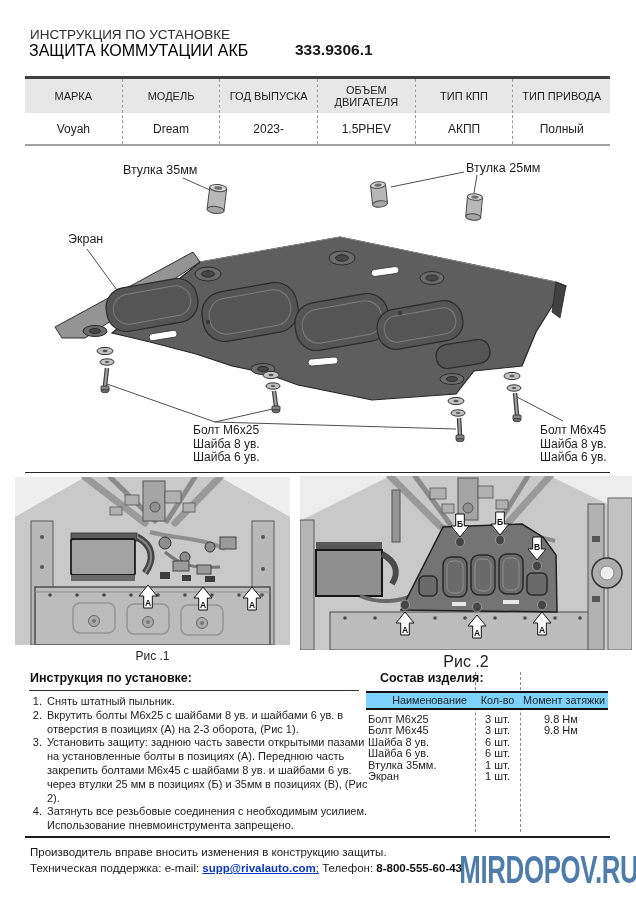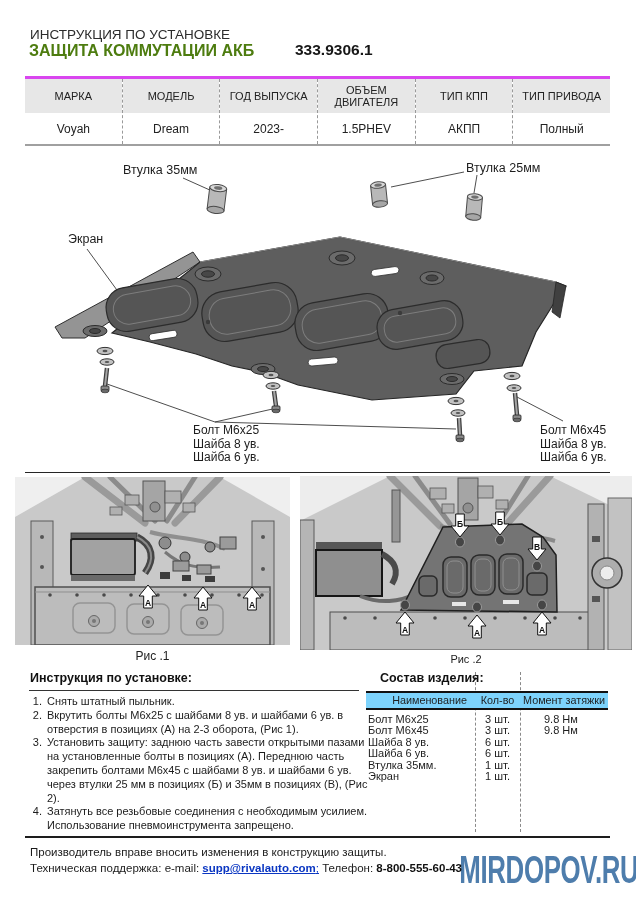--- a/index.html
+++ b/index.html
@@ -1,47 +1,47 @@
 <!DOCTYPE html>
 <html><head>
 <meta charset="utf-8">
 <style>
   * { margin:0; padding:0; box-sizing:border-box; }
   body { background:#888; font-family:"Liberation Sans","DejaVu Sans",sans-serif; color:#1e1e1e; }
   .page { position:relative; width:636px; height:900px; background:#fff; margin:0 auto; overflow:hidden; }
 
   
   .hdr-line1 { position:absolute; left:30px; top:27px; font-size:13.5px; color:#2c2c2c; }
-  .hdr-line2 { position:absolute; left:29px; top:42px; font-size:16px; font-weight:bold; color:#4d7c0f; }
+  .hdr-line2 { position:absolute; left:29px; top:42px; font-size:16px; font-weight:normal; color:#000000; }
   .part-no   { position:absolute; left:295px; top:41px; font-size:15.5px; font-weight:bold; color:#161616; }
 
   
   .spec { position:absolute; left:25px; top:76px; width:585px; display:flex;
-          border-top:3px solid #d946ef; border-bottom:2px solid #a0a0a0; }
+          border-top:3px solid #404040; border-bottom:2px solid #a0a0a0; }
   .spec-col { flex:1 1 0; display:flex; flex-direction:column; }
   .spec-col:not(:last-child) { border-right:1px dashed #999; }
   .spec-h { height:34px; background:#e7e7e7; display:flex; align-items:center; justify-content:center;
             text-align:center; font-size:11px; color:#222; line-height:12.5px; padding:0 6px; }
   .spec-v { height:31px; display:flex; align-items:center; justify-content:center;
             font-size:12px; color:#222; }
 
   
   .diagram { position:absolute; left:0; top:150px; width:616px; height:322px; }
   .diagram svg { position:absolute; left:0; top:0; }
   .dlabel { position:absolute; font-size:12.5px; color:#1d1d1d; white-space:nowrap; }
   .dlabel-multi { position:absolute; font-size:12px; color:#1d1d1d; line-height:13.6px; white-space:nowrap; }
 
   .divider1 { position:absolute; left:25px; top:472px; width:585px; border-top:1.5px solid #262626; }
   .divider2 { position:absolute; left:25px; top:836px; width:585px; border-top:2px solid #1d1d1d; }
 
   
   .fig1 { position:absolute; left:15px; top:477px; }
   .fig2 { position:absolute; left:300px; top:476px; }
   .cap1 { position:absolute; left:15px; top:649px; width:275px; text-align:center; font-size:12px; color:#222; }
-  .cap2 { position:absolute; left:300px; top:653px; width:332px; text-align:center; font-size:11px; color:#222; }
+  .cap2 { position:absolute; left:300px; top:653px; width:332px; text-align:center; font-size:16px; color:#222; }
 
   
   .instr-title { position:absolute; left:30px; top:671px; font-size:12.5px; font-weight:bold; color:#111; }
   .instr-rule  { position:absolute; left:29px; top:690px; width:330px; border-top:1.5px solid #333; }
   .steps { position:absolute; left:30px; top:695px; width:348px; font-size:11px; line-height:13.8px;
            color:#1c1c1c; list-style-position:outside; padding-left:15px; }
   .steps li { padding-left:2px; }
 
   
   .parts-title { position:absolute; left:380px; top:671px; font-size:12.5px; font-weight:bold; color:#111; }

